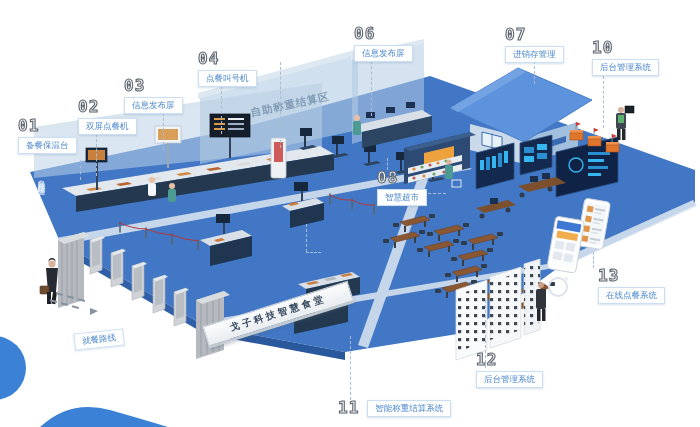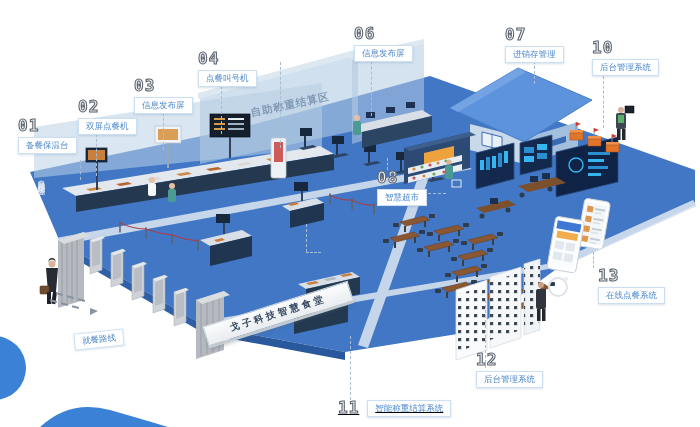--- a/index.html
+++ b/index.html
@@ -2,21 +2,21 @@
 <html><head>
 <meta charset="utf-8">
 <style>
   html,body{margin:0;padding:0;background:#fff;}
   .scene{position:relative;width:700px;height:427px;background:#ffffff;overflow:hidden;
          font-family:"DejaVu Sans",sans-serif;}
   .scene svg{position:absolute;left:0;top:0;}
 
   
   .callout{position:absolute;display:flex;flex-direction:column;align-items:flex-start;gap:3px;z-index:30;}
-  .callout.row{flex-direction:row;align-items:center;gap:8px;text-decoration:underline;}
+  .callout.row{flex-direction:row;align-items:center;gap:8px;}
   .co-num{font-family:"DejaVu Sans Mono",monospace;font-weight:bold;font-size:16px;
           letter-spacing:1px;color:#68707b;line-height:1;}
   @supports (-webkit-text-stroke: 1px #000){
     .co-num{-webkit-text-stroke:1.1px #5d656f;-webkit-text-fill-color:#f7f9fb;}
   }
   .co-box{background:#ffffff;border:1px solid #cbdff2;color:#4b87cb;
           font-size:8.5px;line-height:1;padding:3px 7px;white-space:nowrap;
           box-shadow:0 1px 2px rgba(110,145,185,.28);}
   .dash-v{position:absolute;width:0;border-left:1px dashed #a9bed2;z-index:25;}
   .dash-h{position:absolute;height:0;border-top:1px dashed #a9bed2;z-index:25;}
@@ -418,21 +418,21 @@
   <div class="dash-v" style="left:593px;top:252px;height:16px"></div>
 
   <div class="callout" style="left:18px;top:118px">
     <div class="co-num">01</div>
     <div class="co-box">备餐保温台</div>
   </div>
   <div class="callout" style="left:78px;top:99px">
     <div class="co-num">02</div>
     <div class="co-box">双屏点餐机</div>
   </div>
-  <div class="callout" style="left:134px;top:78px">
+  <div class="callout" style="left:124px;top:78px">
     <div class="co-num">03</div>
     <div class="co-box">信息发布屏</div>
   </div>
   <div class="callout" style="left:198px;top:51px">
     <div class="co-num">04</div>
     <div class="co-box">点餐叫号机</div>
   </div>
   <div class="callout" style="left:354px;top:26px">
     <div class="co-num">06</div>
     <div class="co-box">信息发布屏</div>

